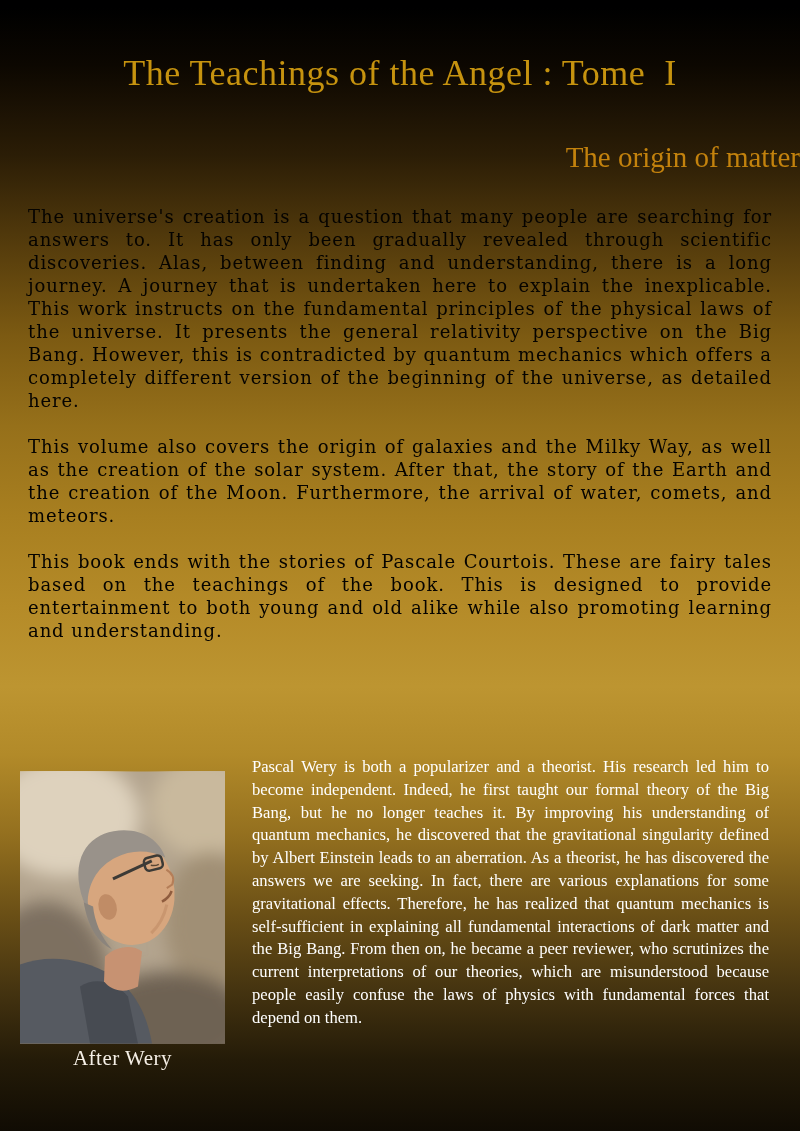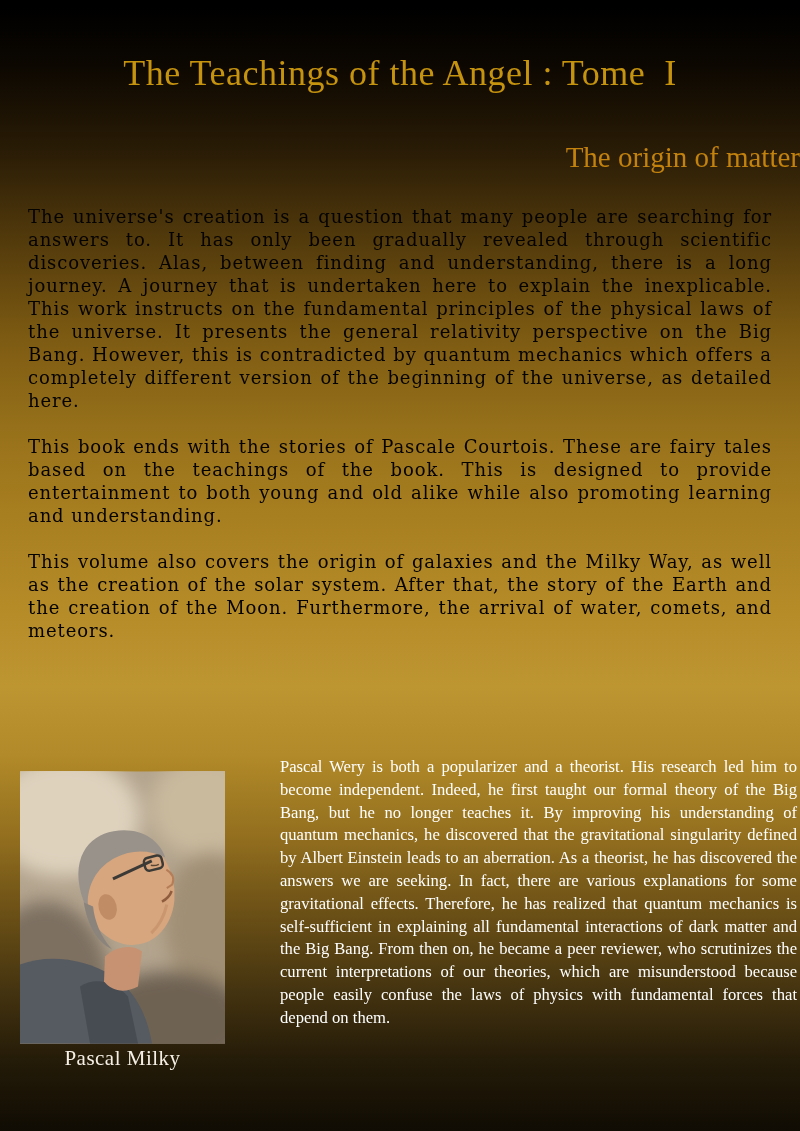--- a/index.html
+++ b/index.html
@@ -56,40 +56,40 @@
     display:block;
   }
   .author-name{
     position:absolute;left:20px;top:1038px;width:205px;
     text-align:center;
     color:#f5efe6;
     font-size:21px;
     letter-spacing:0.5px;
   }
   .bio{
-    position:absolute;left:280px;top:748px;width:517px;
+    position:absolute;left:252px;top:748px;width:517px;
     color:#ffffff;
     font-size:16.6px;
     line-height:22.8px;
     text-align:justify;
   }
 </style>
 </head>
 <body>
 
 <div class="page">
 
   <div class="title">The Teachings of the Angel : Tome  I</div>
 
   <div class="subtitle">The origin of matter</div>
 
   <div class="synopsis">
     <p>The universe's creation is a question that many people are searching for answers to. It has only been gradually revealed through scientific discoveries. Alas, between finding and understanding, there is a long journey. A journey that is undertaken here to explain the inexplicable. This work instructs on the fundamental principles of the physical laws of the universe. It presents the general relativity perspective on the Big Bang. However, this is contradicted by quantum mechanics which offers a completely different version of the beginning of the universe, as detailed here.</p>
+    <p>This volume also covers the origin of galaxies and the Milky Way, as well as the creation of the solar system. After that, the story of the Earth and the creation of the Moon. Furthermore, the arrival of water, comets, and meteors.</p>
     <p>This book ends with the stories of Pascale Courtois. These are fairy tales based on the teachings of the book. This is designed to provide entertainment to both young and old alike while also promoting learning and understanding.</p>
-    <p>This volume also covers the origin of galaxies and the Milky Way, as well as the creation of the solar system. After that, the story of the Earth and the creation of the Moon. Furthermore, the arrival of water, comets, and meteors.</p>
   </div>
 
   <svg class="author-photo" viewBox="0 0 205 272" xmlns="http://www.w3.org/2000/svg" aria-hidden="true">
     <defs>
       <filter id="blurbg" x="-20%" y="-20%" width="140%" height="140%">
         <feGaussianBlur stdDeviation="9"></feGaussianBlur>
       </filter>
     </defs>
 
     <rect width="205" height="272" fill="#b3a48e"></rect>
@@ -120,17 +120,17 @@
       <path d="M136,100 q4,2 8,1" stroke="#5a4634" stroke-width="1.5" fill="none"></path>
 
       <path d="M150,108 q8,8 2,16 l-6,2" stroke="#b57e58" stroke-width="2" fill="none"></path>
 
       <path d="M138,138 q8,-2 12,-8" stroke="#8f5c3e" stroke-width="2.5" fill="none"></path>
 
       <path d="M120,166 q14,-8 22,-24" stroke="#c08c66" stroke-width="3" fill="none" opacity="0.6"></path>
     </g>
   </svg>
 
-  <div class="author-name">Pascal Milky</div>
+  <div class="author-name">After Wery</div>
 
   <div class="bio">Pascal Wery is both a popularizer and a theorist. His research led him to become independent. Indeed, he first taught our formal theory of the Big Bang, but he no longer teaches it. By improving his understanding of quantum mechanics, he discovered that the gravitational singularity defined by Albert Einstein leads to an aberration. As a theorist, he has discovered the answers we are seeking. In fact, there are various explanations for some gravitational effects. Therefore, he has realized that quantum mechanics is self-sufficient in explaining all fundamental interactions of dark matter and the Big Bang. From then on, he became a peer reviewer, who scrutinizes the current interpretations of our theories, which are misunderstood because people easily confuse the laws of physics with fundamental forces that depend on them.</div>
 
 </div>
 
 </body></html>

